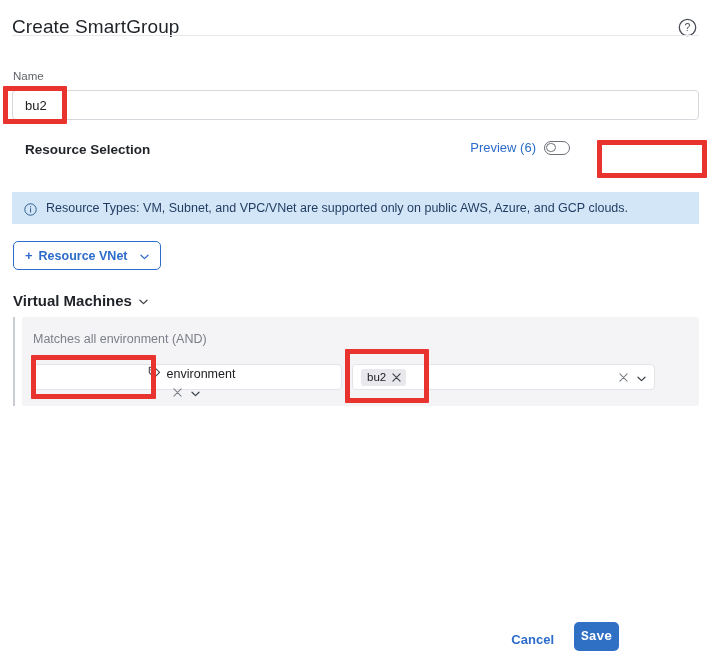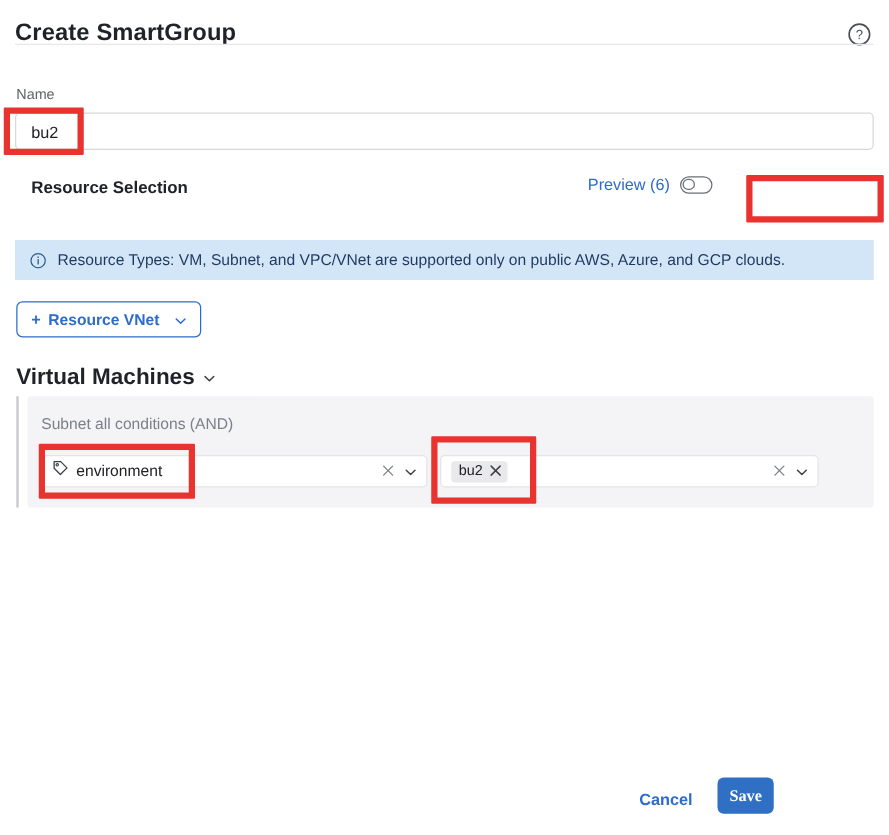--- a/index.html
+++ b/index.html
@@ -12,21 +12,21 @@
     overflow: hidden;
   }
   .page { position: relative; width: 711px; height: 668px; background:#fff; }
 
   
   .header {
     position: absolute; left: 0; top: 0; width: 711px; height: 60px;
   }
   .page-title {
     position: absolute; left: 12px; top: 16px;
-    font-size: 19px; font-weight: 700; color: #1f2328; letter-spacing: .1px;
+    font-size: 19px; font-weight: 400; color: #1f2328; letter-spacing: .1px;
   }
   .help-icon {
     position: absolute; right: 14px; top: 18px;
     width: 19px; height: 19px; cursor: pointer;
   }
 
   
   .field-label {
     position: absolute; left: 13px; top: 70px;
     font-size: 11.5px; color: #5f6368;
@@ -93,21 +93,21 @@
     display: flex; align-items: center; gap: 6px; cursor: pointer;
   }
   .rt-btn .plus { font-size: 13px; font-weight: bold; line-height: 1; }
   .rt-btn .caret { margin-left: 6px; display:block; }
 
   
   .vm-head {
     position: absolute; left: 13px; top: 291px;
     display: flex; align-items: center; gap: 7px;
   }
-  .vm-head .label { font-size: 18px; font-weight: bold; color: #1f2328; }
+  .vm-head .label { font-size: 15px; font-weight: bold; color: #1f2328; }
   .vm-head .caret { display:block; cursor:pointer; }
 
   .cond-accent {
     position: absolute; left: 13px; top: 317px; width: 1.5px; height: 89px;
     background: #c9ccd1;
   }
   .cond-panel {
     position: absolute; left: 22px; top: 317px;
     width: 677px; height: 89px;
     background: #f4f4f7; border-radius: 3px;
@@ -115,21 +115,21 @@
   .cond-hint {
     position: absolute; left: 33px; top: 332px;
     font-size: 12.5px; color: #7b7f87;
   }
 
   .sel {
     position: absolute; top: 364px; height: 26px;
     background: #fff; border: 1px solid #e2e4e8; border-radius: 4px;
     display: flex; align-items: center;
   }
-  .sel.key { left: 33px; width: 309px; }
+  .sel.key { left: 33px; width: 309px; flex-direction: column; }
   .sel.val { left: 352px; width: 303px; }
   .sel .body { flex: 1 1 auto; display: flex; align-items: center; gap: 6px; padding-left: 8px; min-width: 0; }
   .sel .tag-icon { flex: 0 0 auto; display:block; }
   .sel .sel-text { font-size: 12.5px; color: #202124; white-space: nowrap; }
   .chip {
     display: inline-flex; align-items: center; gap: 6px;
     background: #e8e8ed; border-radius: 3px;
     padding: 1px 5px 2px 6px; height: 17px;
   }
   .chip .chip-label { font-size: 11.5px; color: #202124; }
@@ -146,21 +146,21 @@
     border: none; background: transparent;
     color: #2d6cca; font-size: 13px; font-weight: bold;
     font-family: "Liberation Sans", sans-serif;
     cursor: pointer; padding: 4px 2px;
   }
   .btn-save {
     position: absolute; right: 12px; top: 10px;
     width: 45px; height: 29px;
     background: #2f6fc4; color: #fff; border: none; border-radius: 5px;
     font-size: 13px; font-weight: bold;
-    font-family: Liberation Serif, serif;
+    font-family: Liberation Mono, monospace;
     cursor: pointer;
   }
 
   
   .annot {
     position: absolute; border: 5px solid #e8332f;
     pointer-events: none; border-radius: 1px;
   }
   .annot.a-name    { left: 3px;   top: 86px;  width: 64px;  height: 38px; }
   .annot.a-preview { left: 597px; top: 140px; width: 110px; height: 38px; }
@@ -221,21 +221,21 @@
     <span class="label">Virtual Machines</span>
     <span class="caret">
       <svg width="9" height="6" viewBox="0 0 9 6">
           <path d="M1 1.2 L4.5 4.6 L8 1.2" fill="none" stroke="#3c4148" stroke-width="1.25" stroke-linecap="round" stroke-linejoin="round"></path>
         </svg>
     </span>
   </div>
 
   <div class="cond-accent"></div>
   <div class="cond-panel"></div>
-  <div class="cond-hint">Subnet all conditions (AND)</div>
+  <div class="cond-hint">Matches all environment (AND)</div>
 
   <div class="sel key">
     <div class="body">
       <span class="tag-icon">
         <svg width="13" height="13" viewBox="0 0 13 13">
           <path d="M1.3 1.3 L6.6 1.3 L11.6 6.3 L6.3 11.6 L1.3 6.6 Z" fill="none" stroke="#3c4148" stroke-width="1.05" stroke-linejoin="round"></path>
           <circle cx="3.8" cy="3.8" r="0.95" fill="none" stroke="#3c4148" stroke-width="0.9"></circle>
         </svg>
       </span>
       <span class="sel-text">environment</span>

